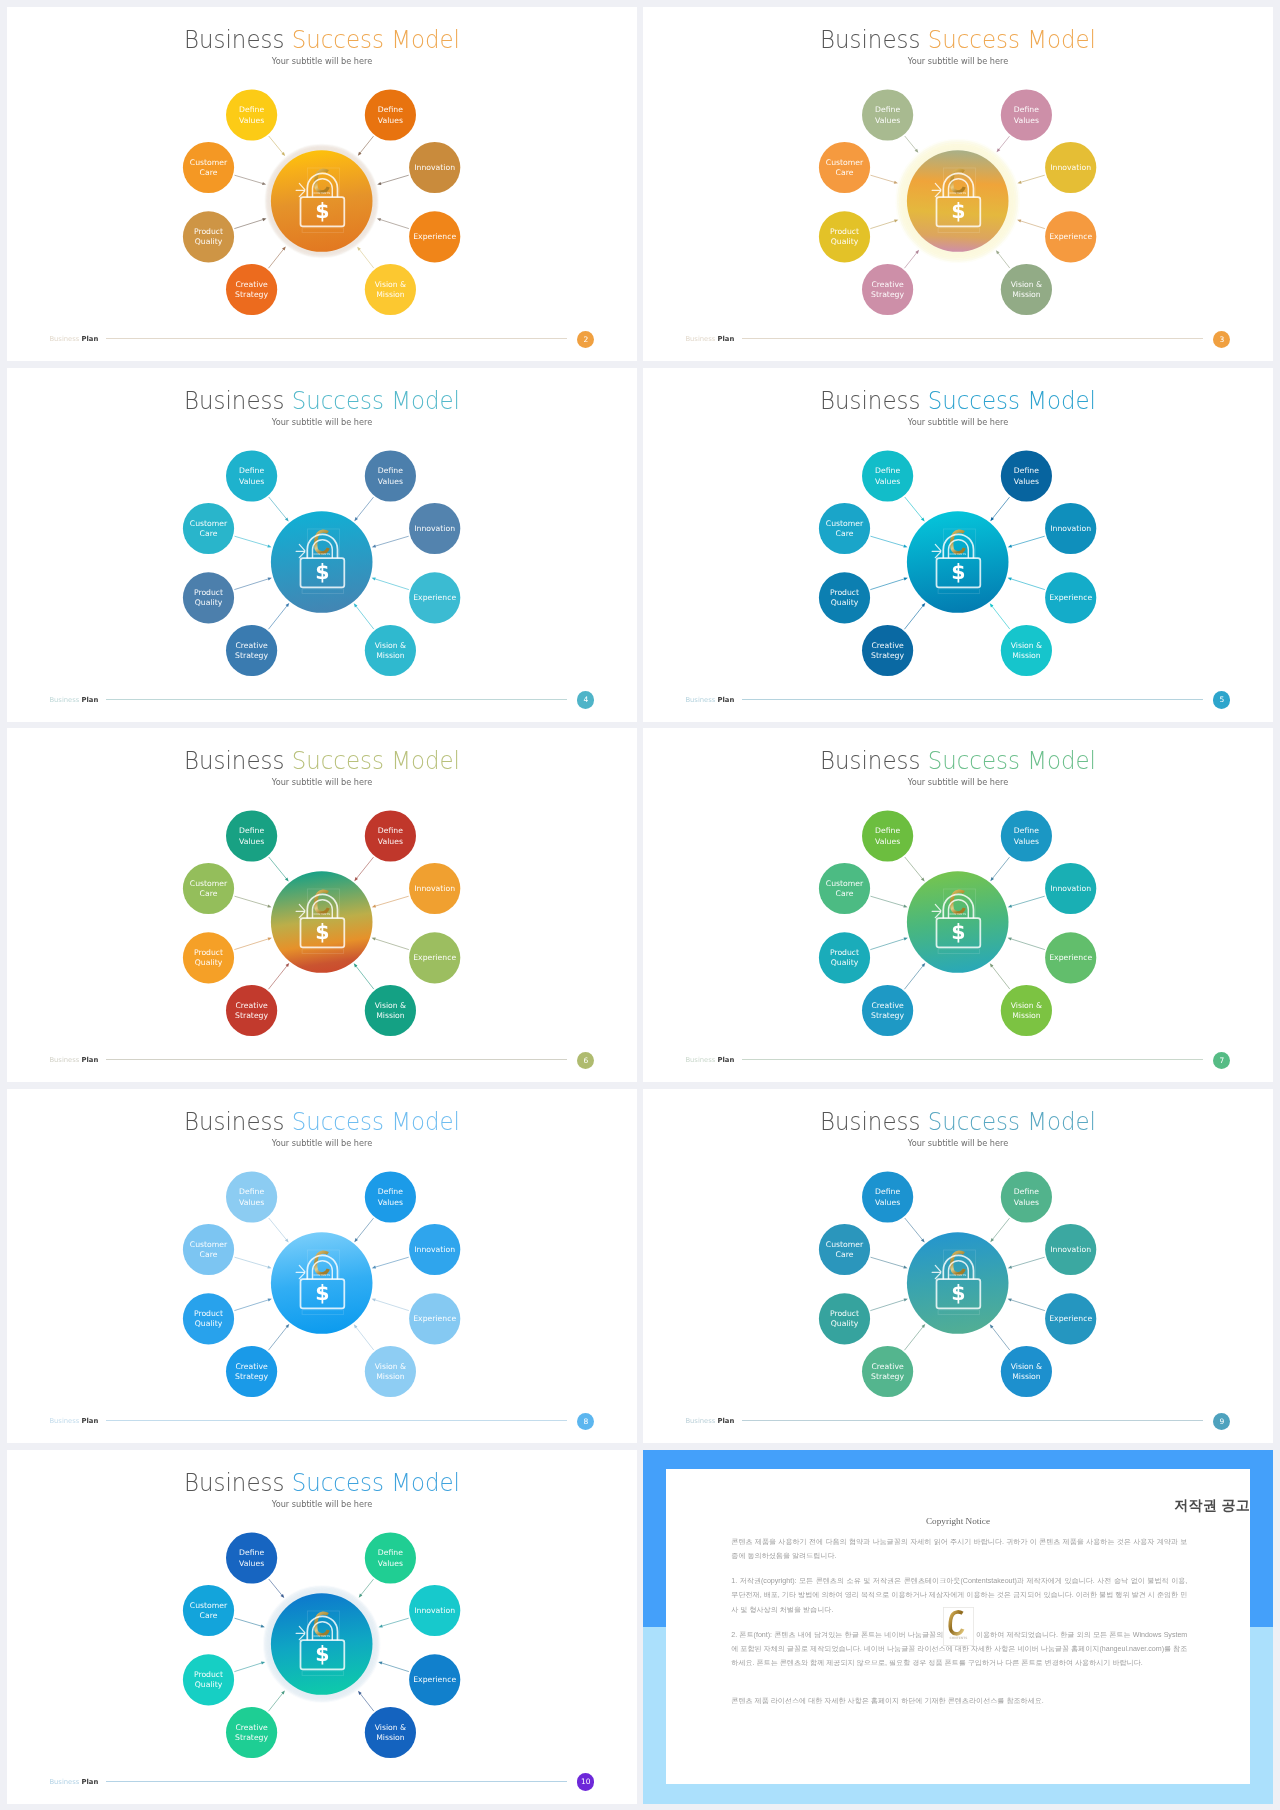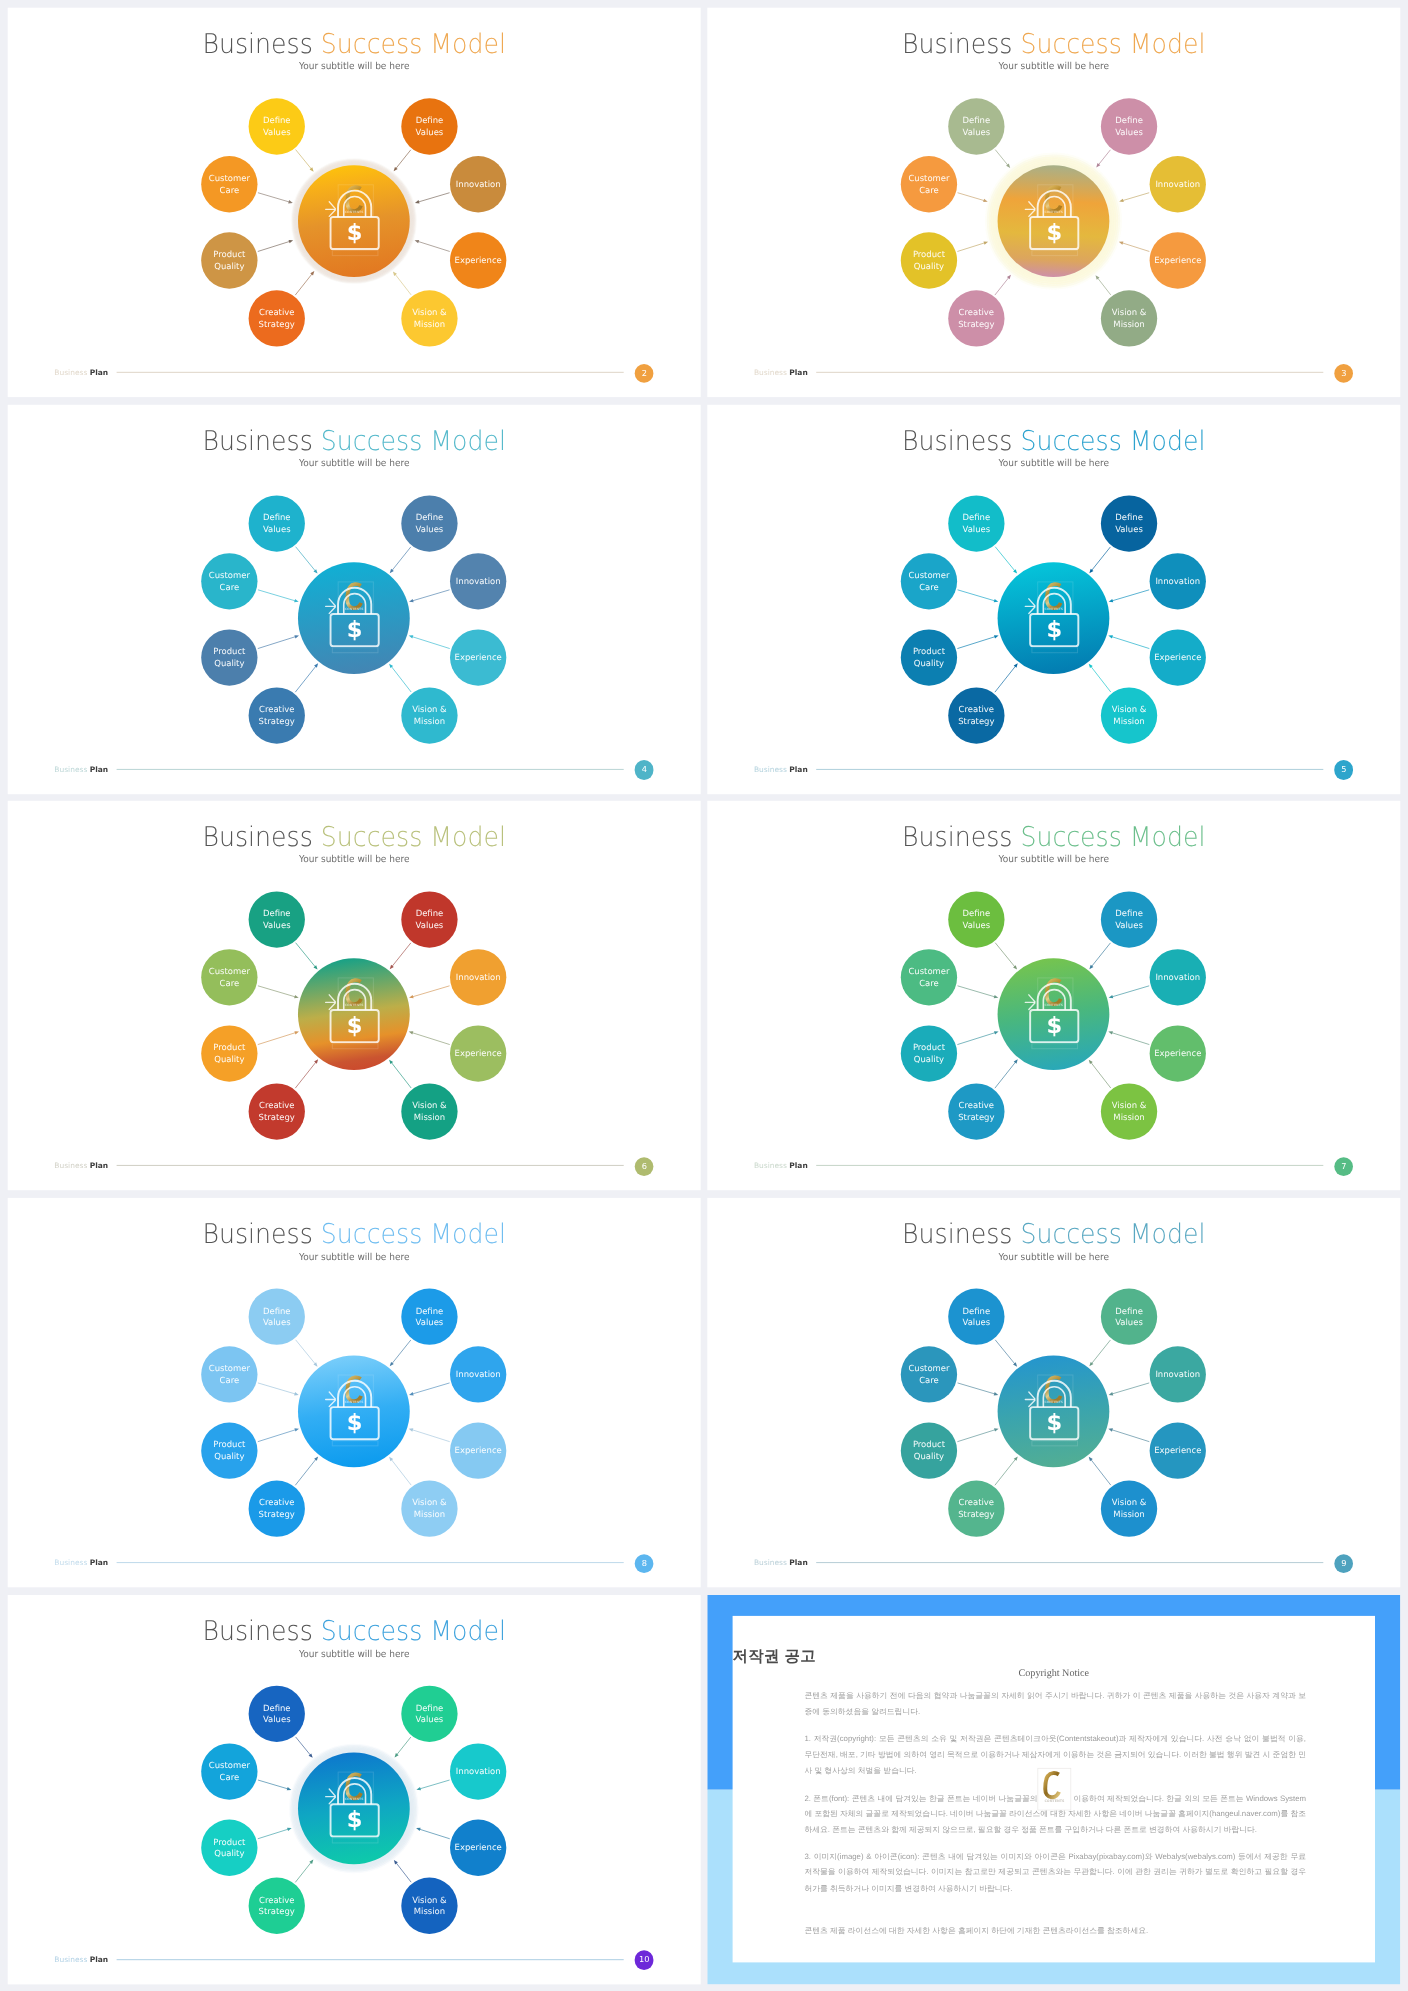--- a/index.html
+++ b/index.html
@@ -22,21 +22,21 @@
   .fbrand b{color:#3c3c3c;font-weight:700;}
   .fline{position:absolute;height:1px;left:98.6px;width:461.4px;top:9px;}
   .pagenum{position:absolute;left:570.1px;top:1.8px;width:17.4px;height:17.4px;border-radius:50%;
            color:#fff;font-size:7.5px;line-height:17.4px;text-align:center;
            font-family:"DejaVu Sans",sans-serif;}
   
   .cslide{position:absolute;overflow:hidden;}
   .cband{position:absolute;left:0;top:0;width:630px;height:177px;}
   .cband2{position:absolute;left:0;top:177px;width:630px;height:177px;}
   .cpaper{position:absolute;left:23px;top:19px;width:584px;height:315px;background:#fff;}
-  .ctitle{position:absolute;left:0;top:29px;width:584px;text-align:left;
+  .ctitle{position:absolute;left:0;top:29px;width:584px;text-align:right;
           font-size:14px;font-weight:700;color:#4a4a4a;line-height:14px;letter-spacing:.3px;}
   .csub{position:absolute;left:0;top:47px;width:584px;text-align:center;
         font-size:9.2px;color:#636363;font-family:Liberation Serif, serif;line-height:11px;}
   .cbody{position:absolute;left:65.3px;top:66px;width:456px;}
   .cpara{color:#9c9c9c;font-size:7.1px;line-height:14.3px;margin:0 0 10.7px 0;text-align:justify;
          text-justify:inter-character;word-break:break-all;}
   .cwm{position:absolute;left:277px;top:138px;width:31px;height:39px;}
 </style>
 </head>
 <body>
@@ -1017,21 +1017,20 @@
     <div class="cslide" style="left: 643px; top: 1449.7px; width: 630px; height: 354px;">
       <div class="cband" style="background: rgb(68, 160, 250);"></div>
       <div class="cband2" style="background: rgb(171, 224, 252);"></div>
       <div class="cpaper">
         <div class="ctitle">저작권 공고</div>
         <div class="csub">Copyright Notice</div>
         <div class="cbody">
           <p class="cpara">콘텐츠 제품을 사용하기 전에 다음의 협약과 나눔글꼴의 자세히 읽어 주시기 바랍니다. 귀하가 이 콘텐츠 제품을 사용하는 것은 사용자 계약과 보증에 동의하셨음을 알려드립니다.</p>
           <p class="cpara">1. 저작권(copyright): 모든 콘텐츠의 소유 및 저작권은 콘텐츠테이크아웃(Contentstakeout)과 제작자에게 있습니다. 사전 승낙 없이 불법적 이용, 무단전재, 배포, 기타 방법에 의하여 영리 목적으로 이용하거나 제삼자에게 이용하는 것은 금지되어 있습니다. 이러한 불법 행위 발견 시 준엄한 민사 및 형사상의 처벌을 받습니다.</p>
           <p class="cpara">2. 폰트(font): 콘텐츠 내에 담겨있는 한글 폰트는 네이버 나눔글꼴의 저작물을 이용하여 제작되었습니다. 한글 외의 모든 폰트는 Windows System에 포함된 자체의 글꼴로 제작되었습니다. 네이버 나눔글꼴 라이선스에 대한 자세한 사항은 네이버 나눔글꼴 홈페이지(hangeul.naver.com)를 참조하세요. 폰트는 콘텐츠와 함께 제공되지 않으므로, 필요할 경우 정품 폰트를 구입하거나 다른 폰트로 변경하여 사용하시기 바랍니다.</p>
-          <p class="cpara">3. 이미지(image) &amp; 아이콘(icon): 콘텐츠 내에 담겨있는 이미지와 아이콘은 Pixabay(pixabay.com)와 Webalys(webalys.com) 등에서 제공한 무료 저작물을 이용하여 제작되었습니다. 이미지는 참고로만 제공되고 콘텐츠와는 무관합니다. 이에 관한 권리는 귀하가 별도로 확인하고 필요할 경우 허가를 취득하거나 이미지를 변경하여 사용하시기 바랍니다.</p>
           <p class="cpara" style="margin-top: 24px;">콘텐츠 제품 라이선스에 대한 자세한 사항은 홈페이지 하단에 기재한 콘텐츠라이선스를 참조하세요.</p>
         </div>
         <svg class="cwm" viewBox="0 0 31 39">
           <defs>
             <linearGradient id="cwmg" x1="0" y1="0" x2="1" y2="1">
               <stop offset="0%" stop-color="#D8B35A"></stop>
               <stop offset="45%" stop-color="#8F6A1E"></stop>
               <stop offset="100%" stop-color="#E3C87C"></stop>
             </linearGradient>
           </defs>

